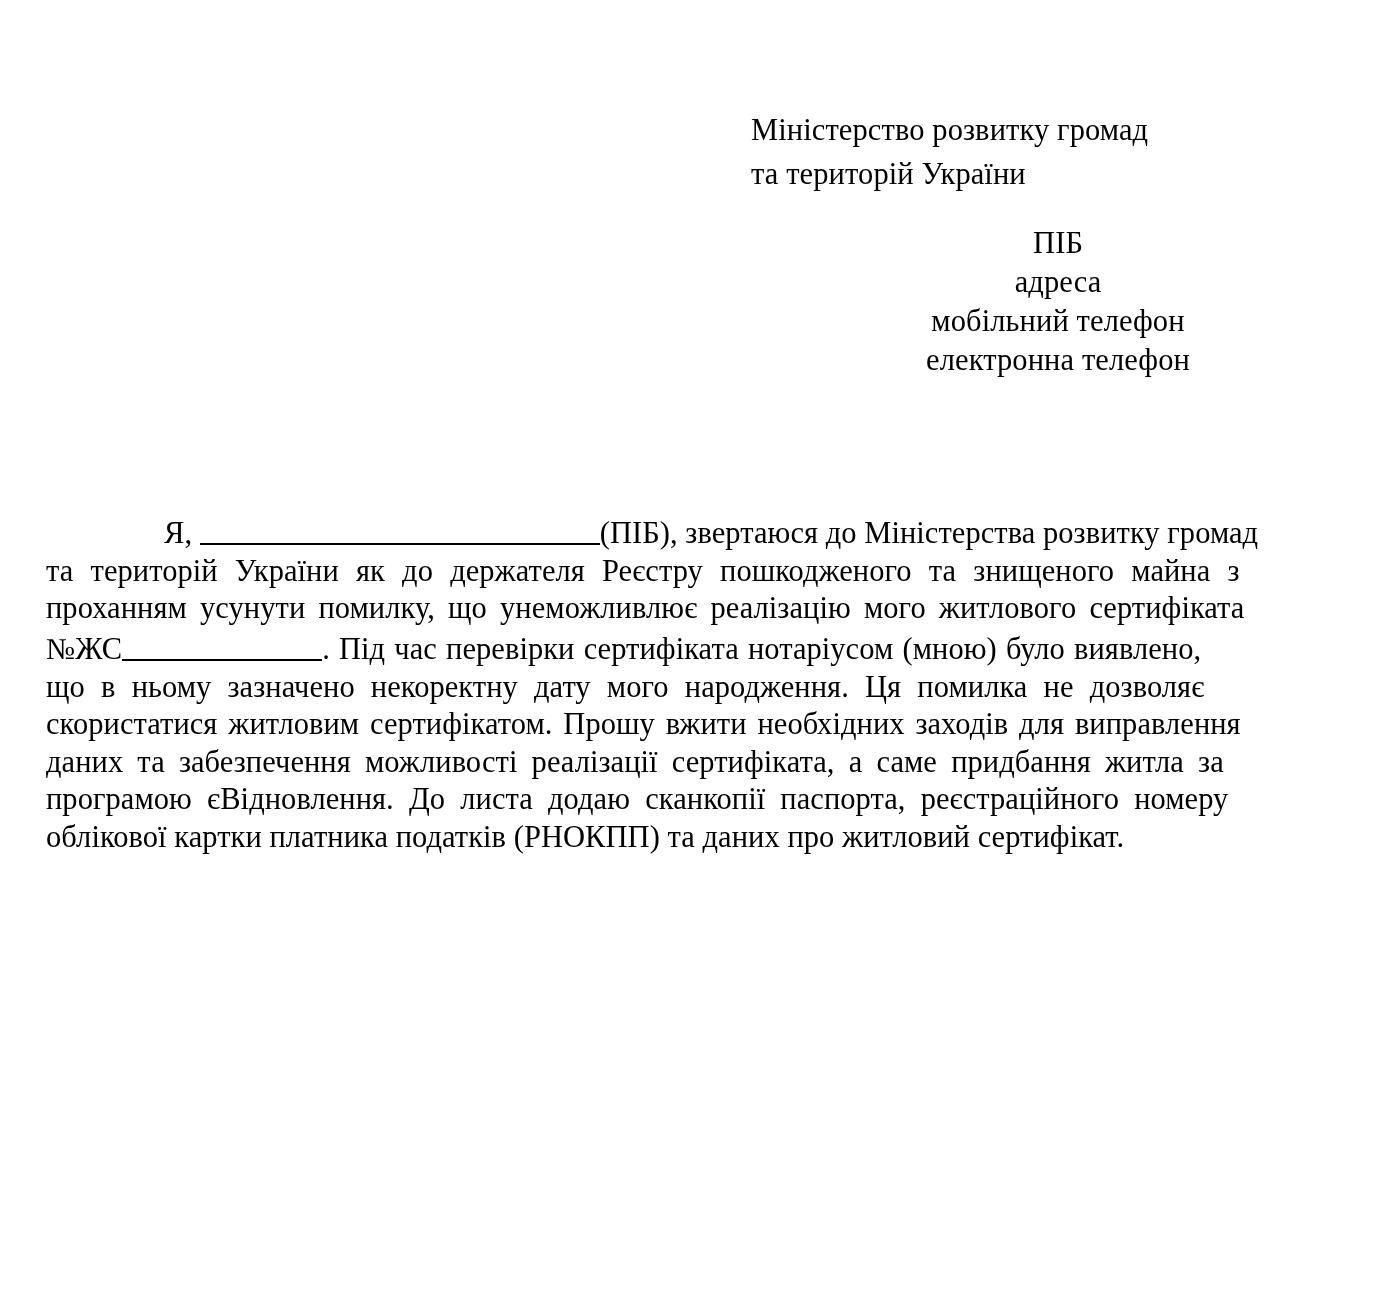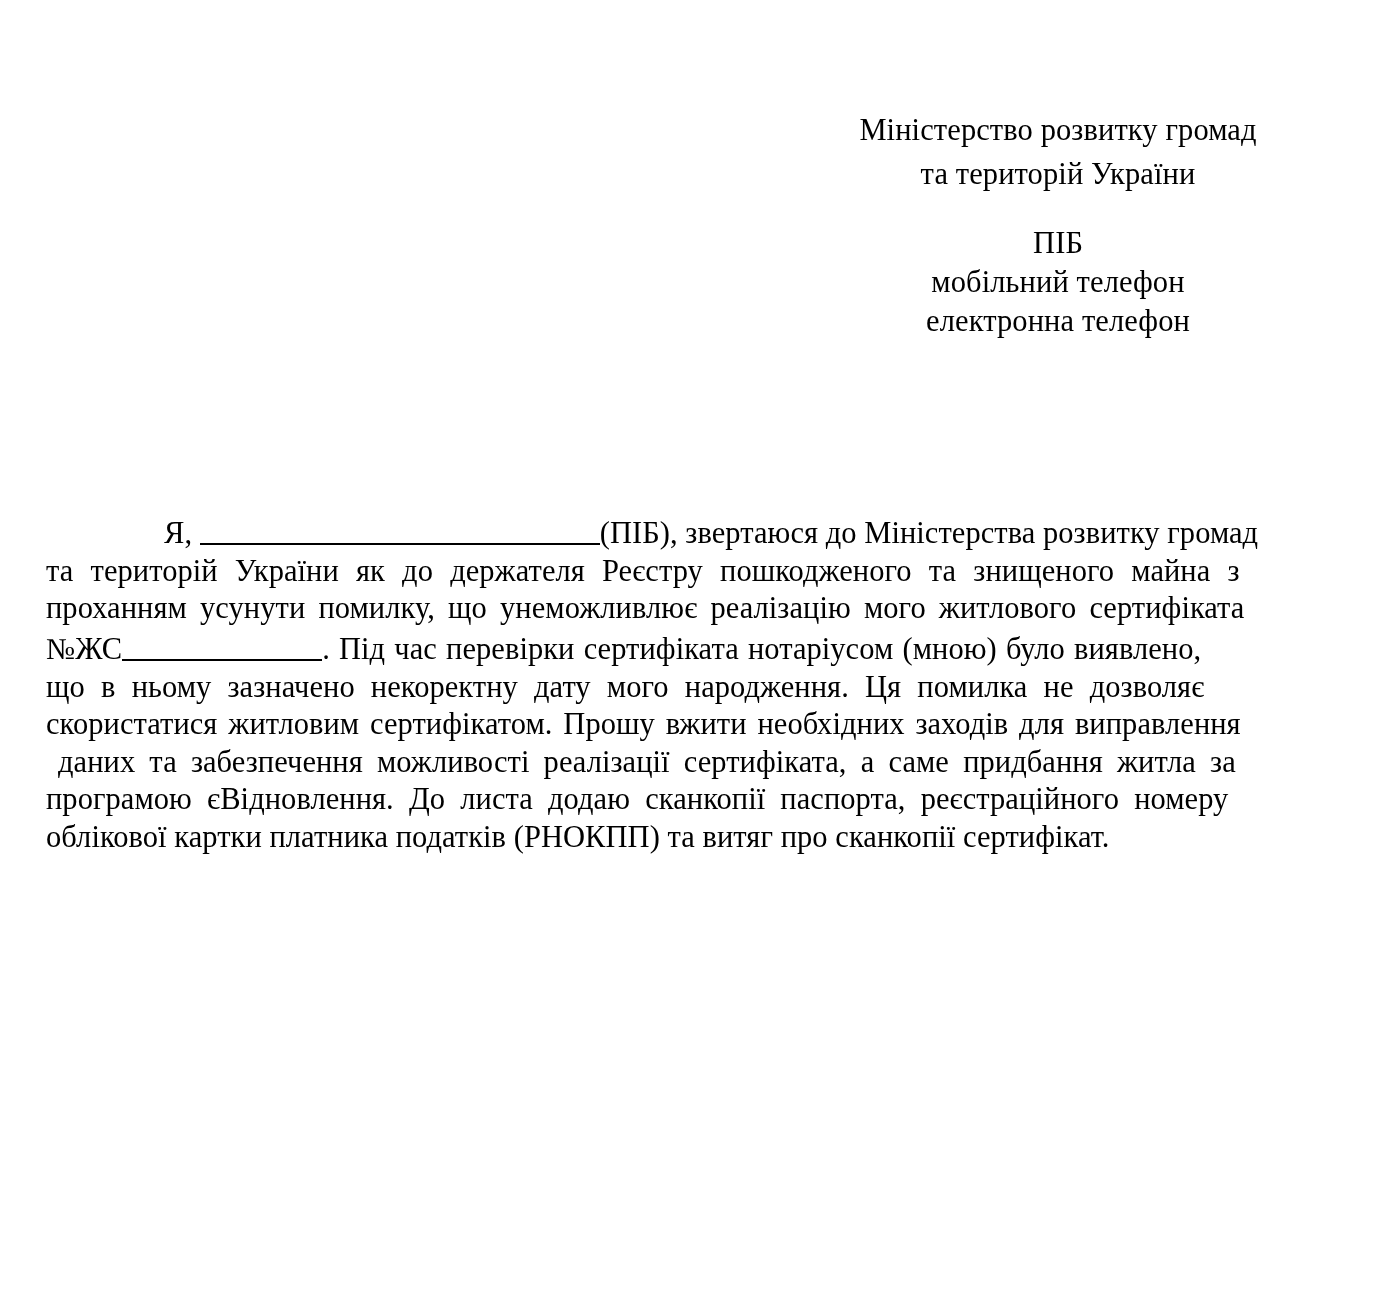--- a/index.html
+++ b/index.html
@@ -18,24 +18,24 @@
   .page {
     position: relative;
     width: 1376px;
     height: 1305px;
     box-sizing: border-box;
   }
 
   
   .header-block {
     position: absolute;
-    left: 788px;
+    left: 751px;
     top: 108px;
     width: 540px;
-    text-align: center;
+    text-align: left;
   }
   .header-line {
     font-size: 30.5px;
     line-height: 44px;
     white-space: pre;
     letter-spacing: 0.1px;
   }
   .addressee-block {
     position: absolute;
     left: 788px;
@@ -74,37 +74,38 @@
     margin-bottom: -2px;
   }
   .blank-pib { width: 400px; }
   .blank-num { width: 200px; }
   .indent { display: inline-block; width: 118px; }
 
   .ws0  { word-spacing: 0px; }
   .ws1  { word-spacing: 9.5px; }
   .ws2  { word-spacing: 5.5px; }
   .ws3  { word-spacing: 8.5px; }
-  .ws4  { word-spacing: 6.5px; margin-left: 12px; }
+  .ws4  { word-spacing: 6.5px; }
   .ws5  { word-spacing: 3.2px; }
   .ws6  { word-spacing: 7.5px; }
   .ws8  { word-spacing: 1.5px; }
 </style>
 </head>
 <body>
 
 <div class="page">
 
   <div class="header-block">
     <div class="header-line">Міністерство розвитку громад</div>
     <div class="header-line">та територій України</div>
   </div>
 
   <div class="addressee-block">
     <div class="addressee-line">ПІБ</div>
+    <div class="addressee-line">адреса</div>
     <div class="addressee-line">мобільний телефон</div>
     <div class="addressee-line">електронна телефон</div>
   </div>
 
   <div class="body-block">
 
     <div class="body-line ln1 ws0"><span class="indent"></span><span>Я, </span><span class="blank blank-pib"></span><span>(ПІБ), звертаюся до Міністерства розвитку громад</span></div>
 
     <div class="body-line ws1">та територій України як до держателя Реєстру пошкодженого та знищеного майна з</div>
 
@@ -113,17 +114,17 @@
     <div class="body-line ws8"><span>№ЖС</span><span class="blank blank-num"></span><span>. Під час перевірки сертифіката нотаріусом (мною) було виявлено,</span></div>
 
     <div class="body-line ws3">що в ньому зазначено некоректну дату мого народження. Ця помилка не дозволяє</div>
 
     <div class="body-line ws5">скористатися житловим сертифікатом. Прошу вжити необхідних заходів для виправлення</div>
 
     <div class="body-line ws4">даних та забезпечення можливості реалізації сертифіката, а саме придбання житла за</div>
 
     <div class="body-line ws6">програмою єВідновлення. До листа додаю сканкопії паспорта, реєстраційного номеру</div>
 
-    <div class="body-line ws0">облікової картки платника податків (РНОКПП) та витяг про сканкопії сертифікат.</div>
+    <div class="body-line ws0">облікової картки платника податків (РНОКПП) та даних про житловий сертифікат.</div>
 
   </div>
 
 </div>
 
 </body></html>

